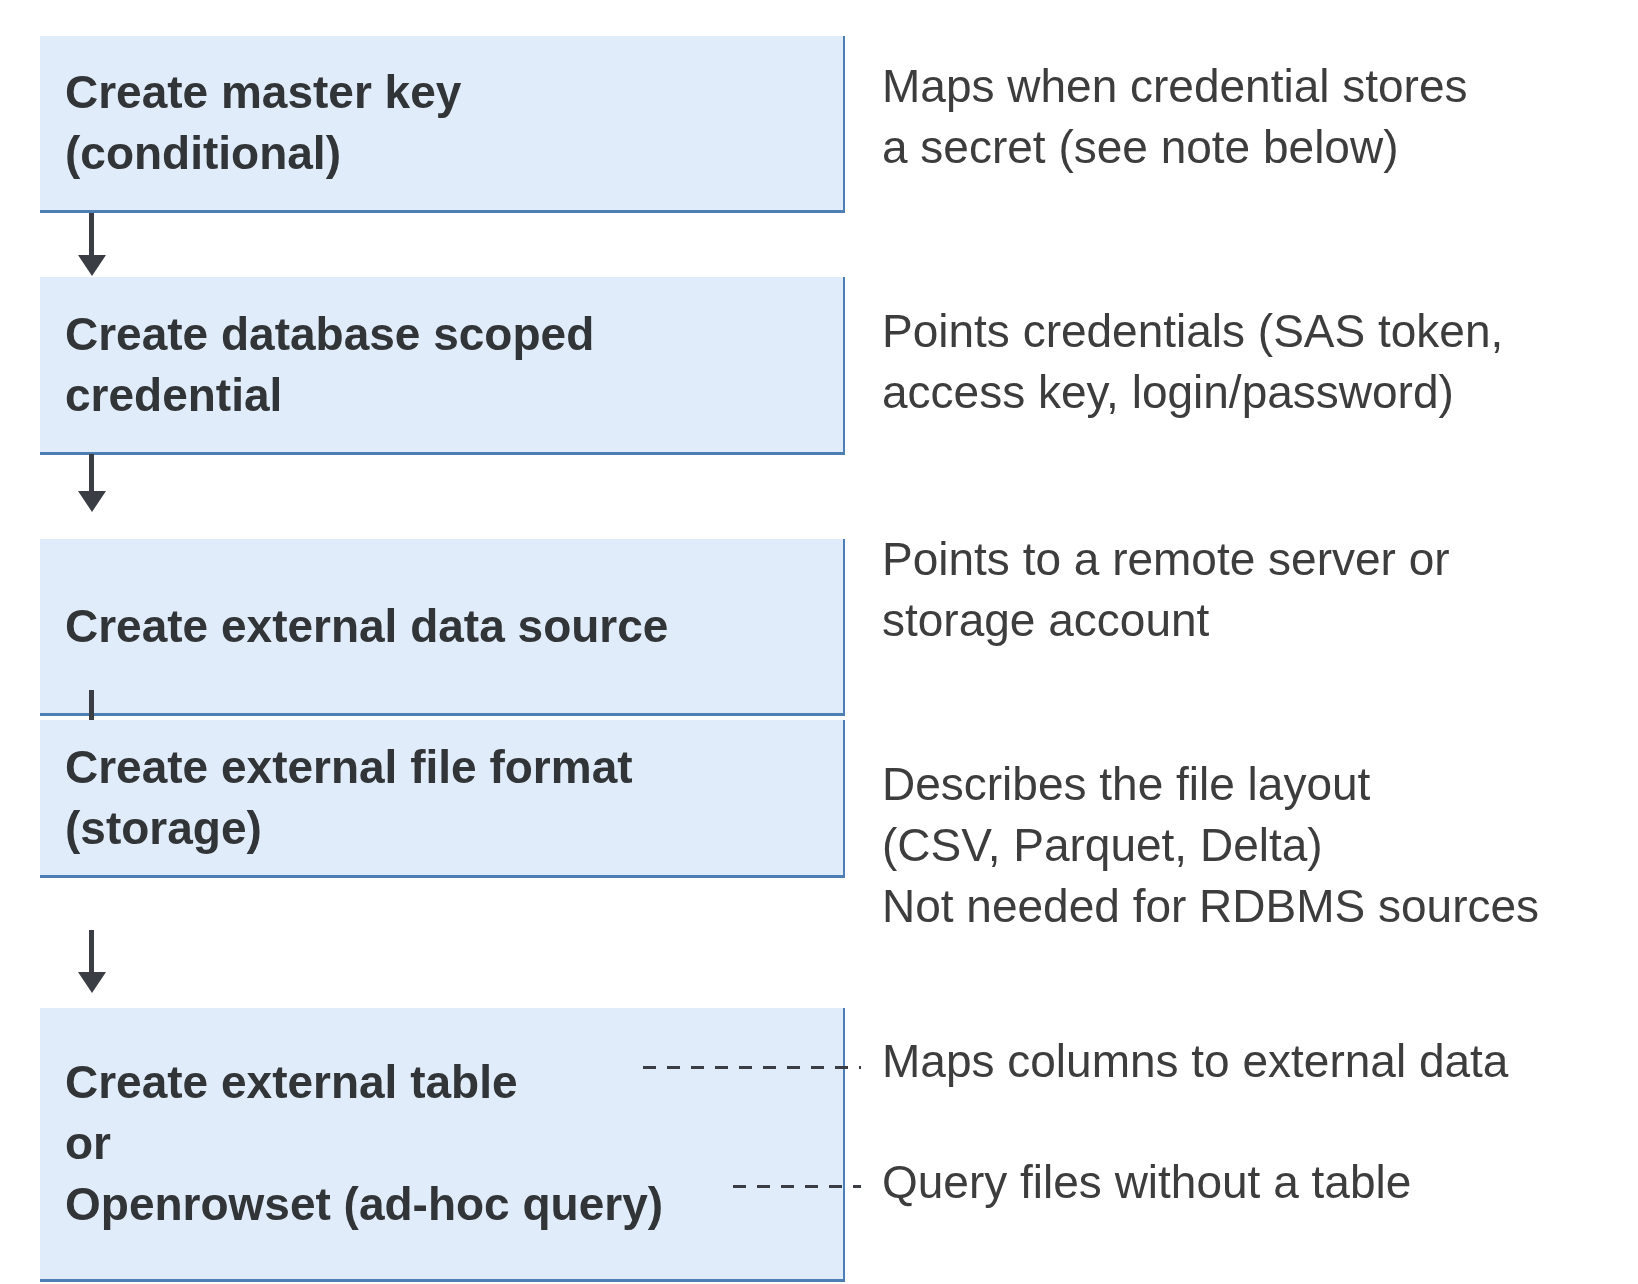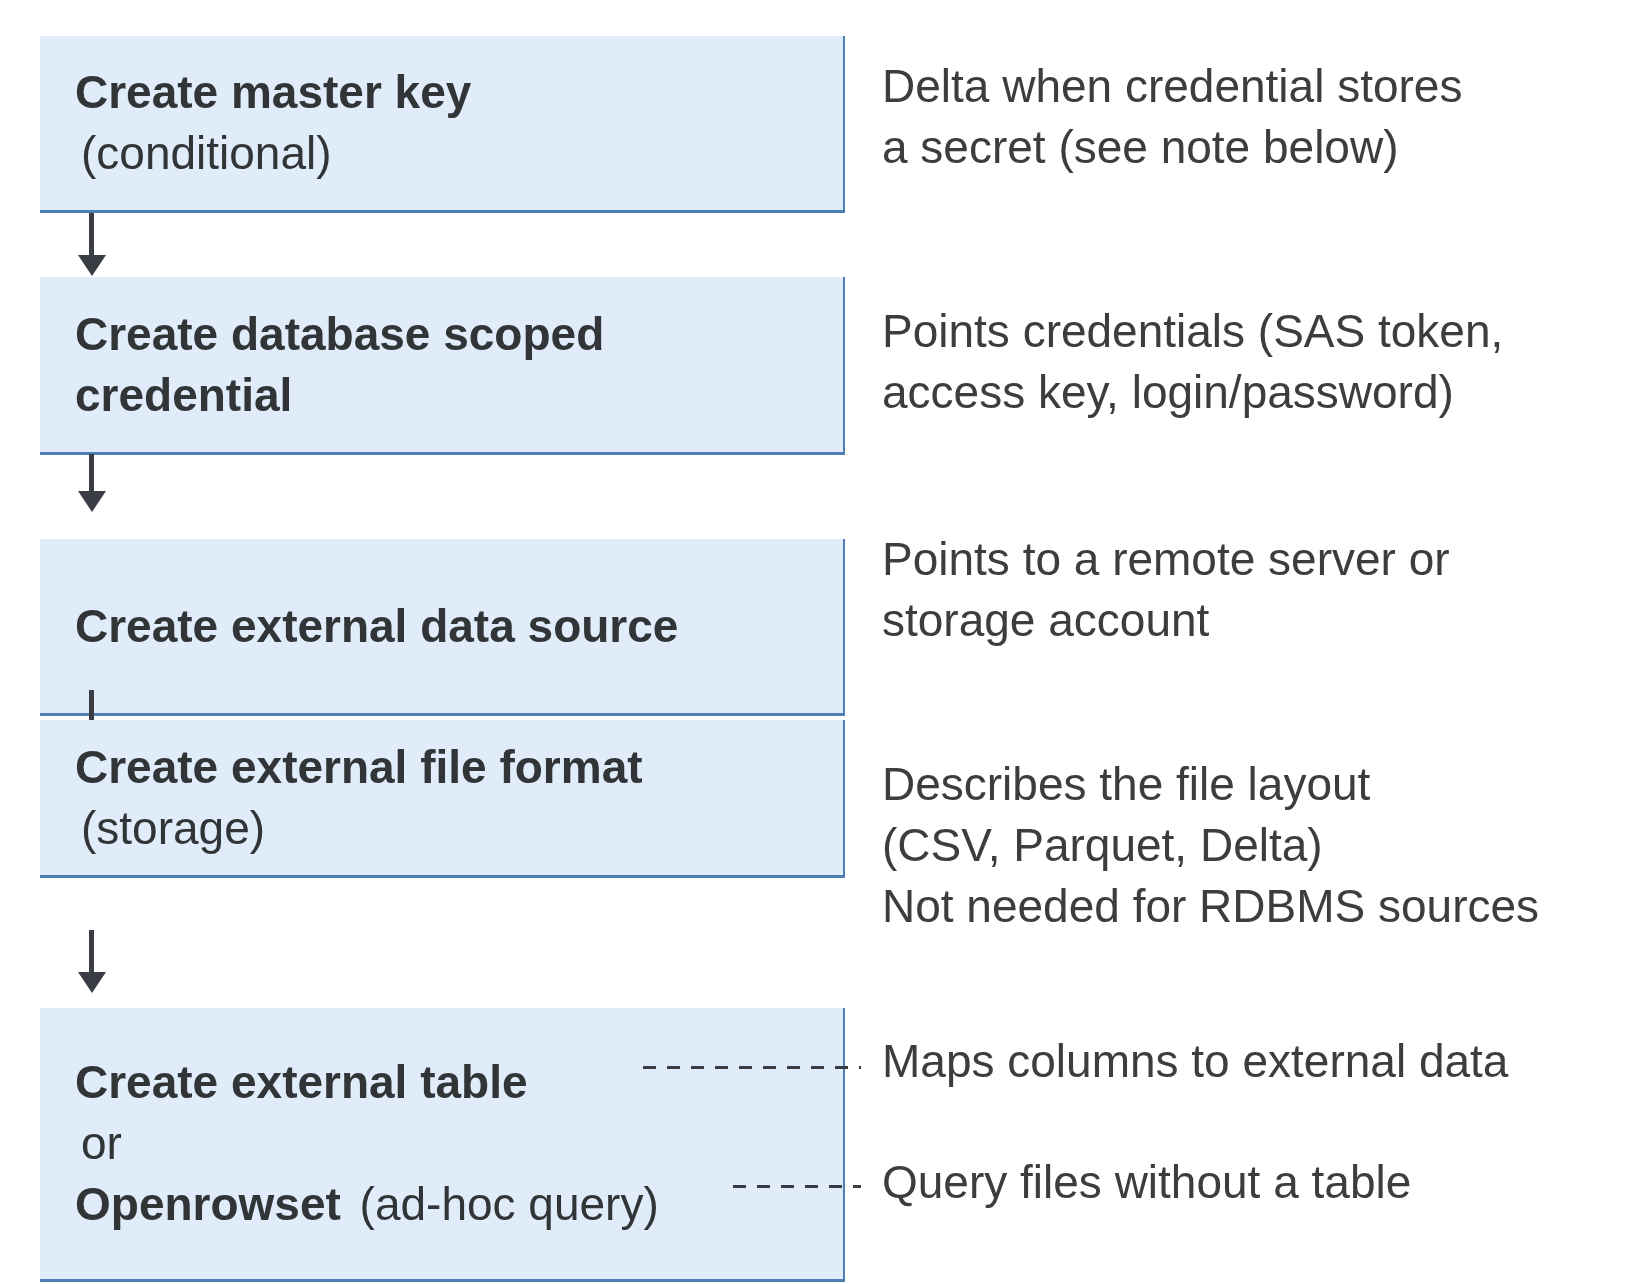--- a/index.html
+++ b/index.html
@@ -23,30 +23,30 @@
     position:absolute;
     left:40px;
     width:805px;
     box-sizing:border-box;
     background:var(--box-fill);
     border-right:2px solid var(--box-border);
     border-bottom:3px solid var(--box-border);
     display:flex;
     flex-direction:column;
     justify-content:center;
-    padding-left:35px;
+    padding-left:25px;
   }
   .bline{
     font-size:46px;
     line-height:61px;
     color:var(--title-text);
     white-space:nowrap;
   }
   .bold{font-weight:700;}
-  .reg{font-weight:400;margin-left:6px;}
+  .reg{font-weight:700;}
   .note{position:absolute;left:882px;}
   .nline{
     font-size:46px;
     line-height:61px;
     color:var(--note-text);
     white-space:nowrap;
   }
   .arrow{position:absolute;width:28px;}
   .arrow .shaft{
     position:absolute;left:11px;top:0;
@@ -112,21 +112,21 @@
   <div class="box" style="top:1008px;height:274px">
     <div class="bline"><span class="bold">Create external table</span></div>
     <div class="bline"><span class="reg">or</span></div>
     <div class="bline"><span class="bold">Openrowset</span><span class="reg"> (ad-hoc query)</span></div>
   </div>
 
   <div class="dash" style="left:643px;top:1066px;width:218px"></div>
   <div class="dash" style="left:733px;top:1185px;width:128px"></div>
 
   <div class="note" style="top:56px">
-    <div class="nline">Delta when credential stores</div>
+    <div class="nline">Maps when credential stores</div>
     <div class="nline">a secret (see note below)</div>
   </div>
 
   <div class="note" style="top:301px">
     <div class="nline">Points credentials (SAS token,</div>
     <div class="nline">access key, login/password)</div>
   </div>
 
   <div class="note" style="top:529px">
     <div class="nline">Points to a remote server or</div>

